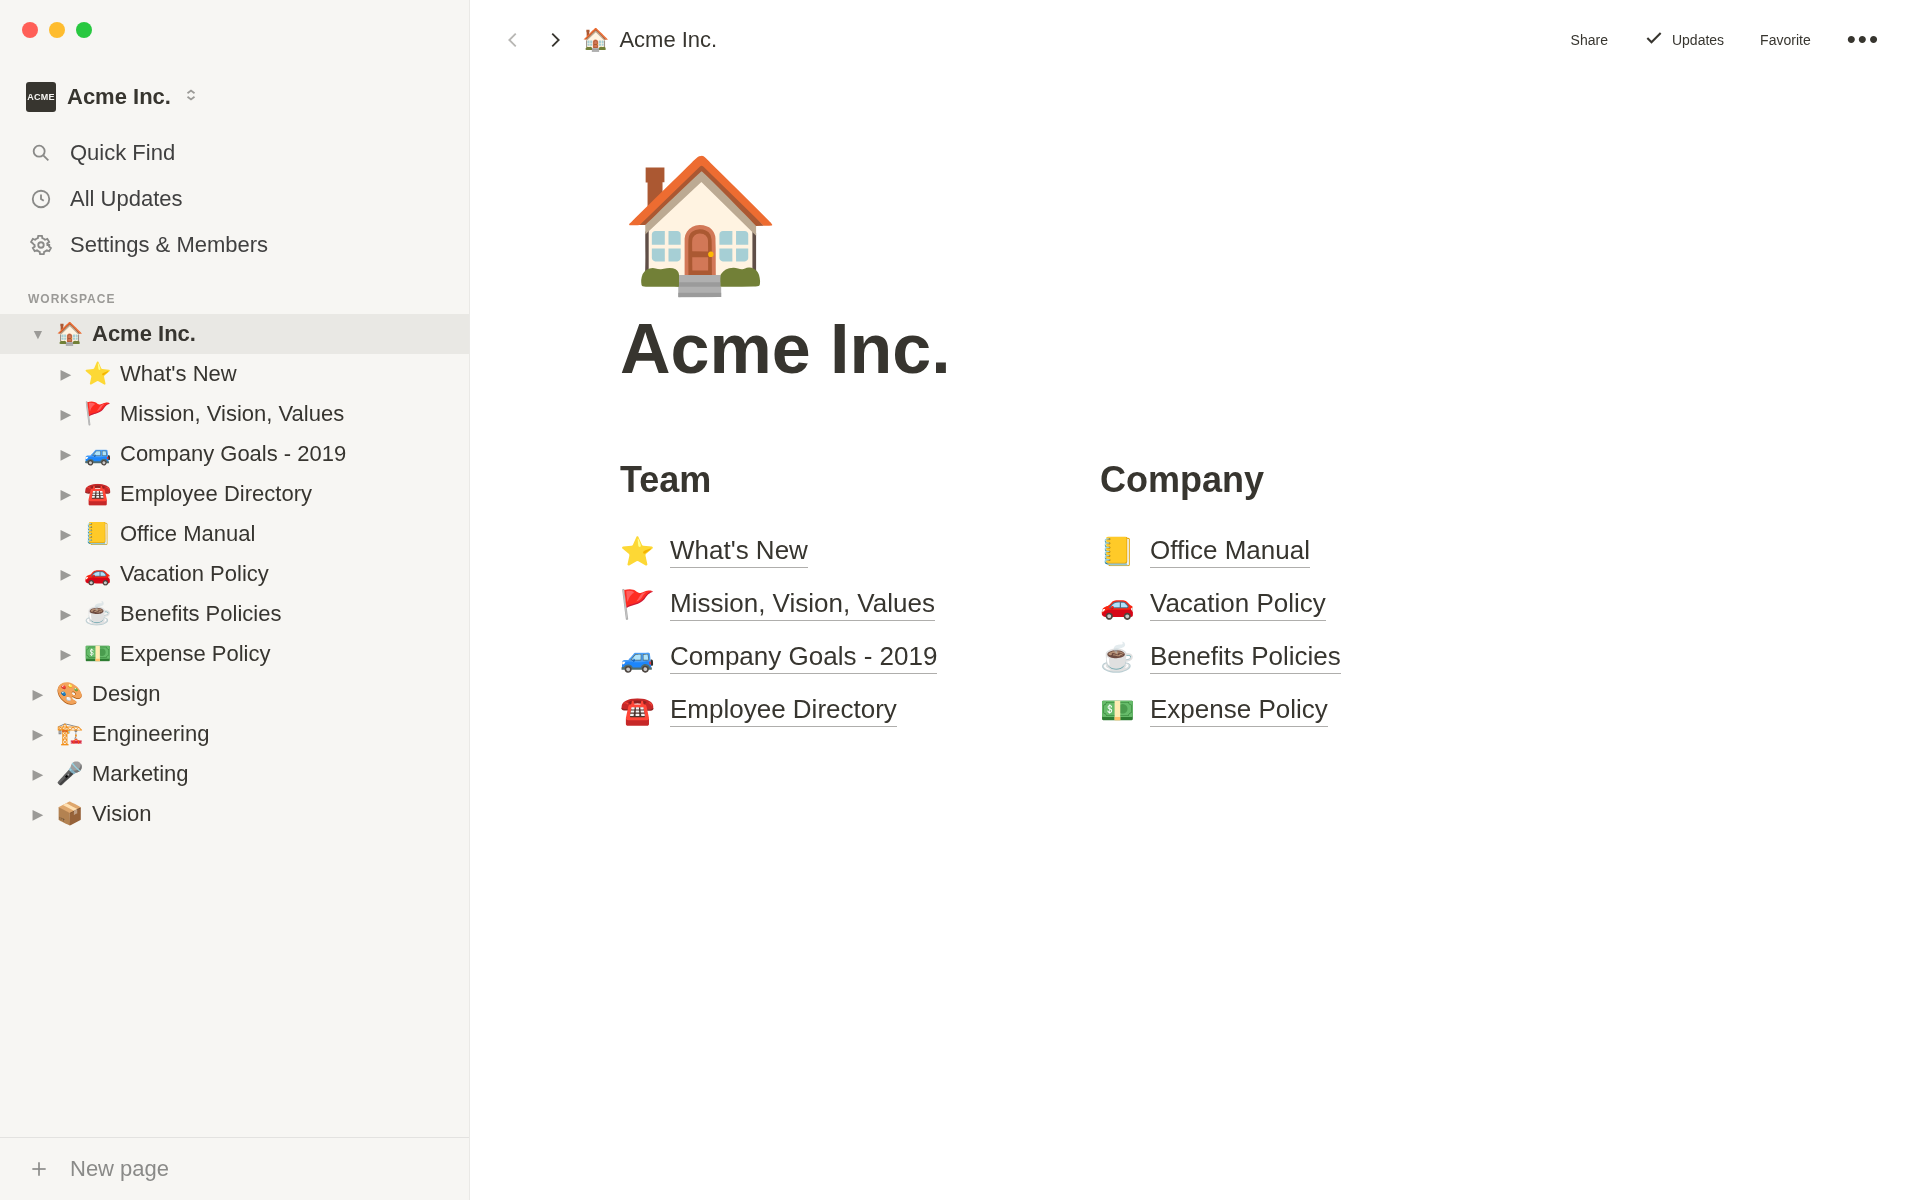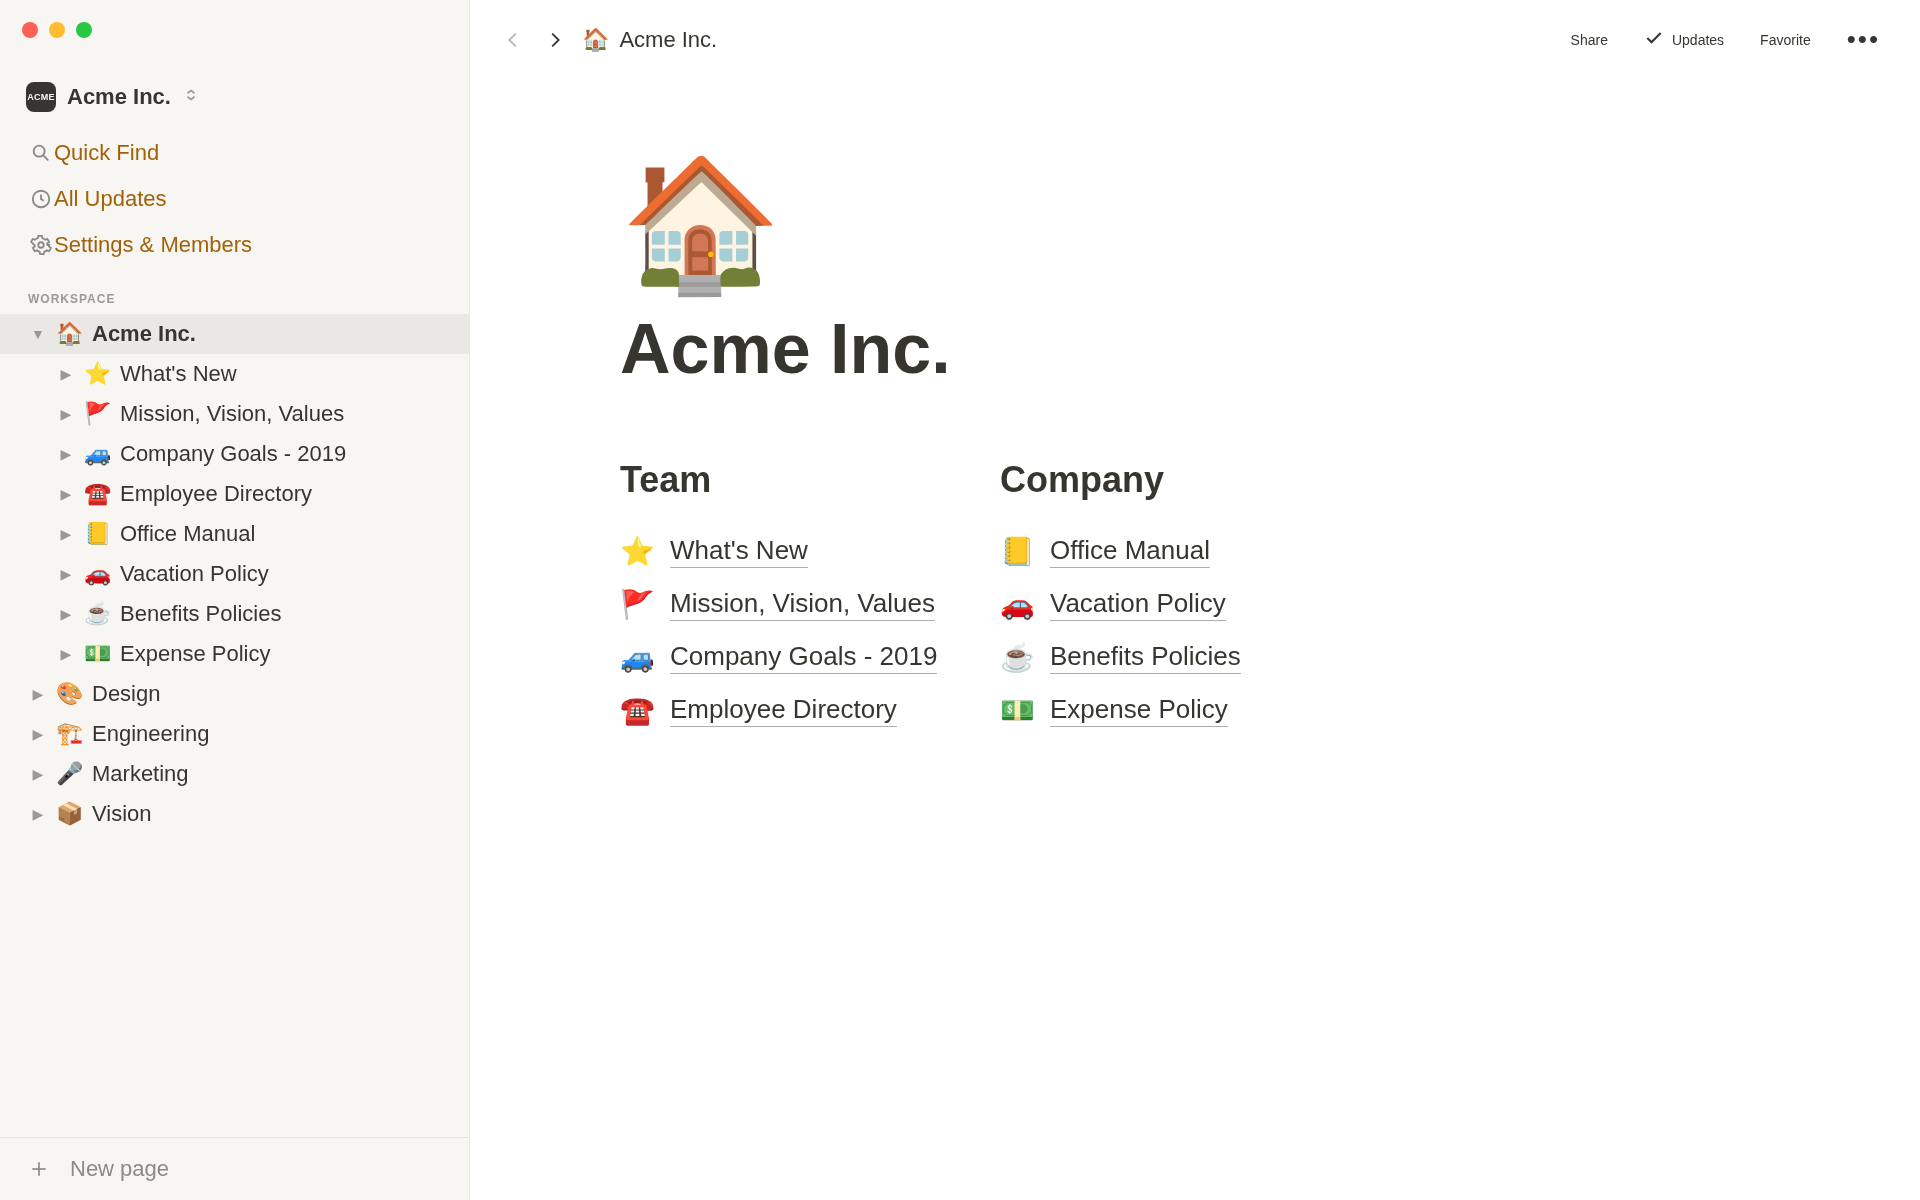--- a/index.html
+++ b/index.html
@@ -55,40 +55,41 @@
     gap: 11px;
     padding: 6px 26px 18px 26px;
     font-weight: 600;
     font-size: 22px;
     cursor: pointer;
   }
   .acme-badge {
     width: 30px;
     height: 30px;
     background: #37352f;
-    border-radius: 8px;
+    border-radius: 3px;
     display: flex;
     align-items: center;
     justify-content: center;
     color: #f7f6f3;
     font-size: 9px;
     font-weight: 700;
     letter-spacing: 0.3px;
   }
   .expand-icon {
     color: #9b9a97;
     font-size: 16px;
     margin-left: 2px;
   }
   .sidebar-util {
     display: flex;
     align-items: center;
+    gap: 16px;
     padding: 10px 28px;
     font-size: 22px;
-    color: #a16207;
+    color: #404040;
     cursor: pointer;
   }
   .sidebar-util .util-icon { width: 26px; display:flex; justify-content:center; color:#8a8a88; }
   .sidebar-util .util-icon svg { width: 22px; height: 22px; }
   .section-label {
     padding: 24px 28px 8px 28px;
     font-size: 12px;
     font-weight: 600;
     color: #9b9a97;
     letter-spacing: 1px;
@@ -189,20 +190,21 @@
     display:inline-block;
   }
   .page-title {
     font-size: 70px;
     font-weight: 700;
     margin-bottom: 70px;
     color: #37352f;
   }
   .columns {
     display: flex;
+    gap: 100px;
   }
   .col { flex: 0 0 auto; min-width: 380px; }
   .col h2 {
     font-size: 36px;
     font-weight: 700;
     margin-bottom: 24px;
     color: #37352f;
   }
   .link-row {
     display: flex;

